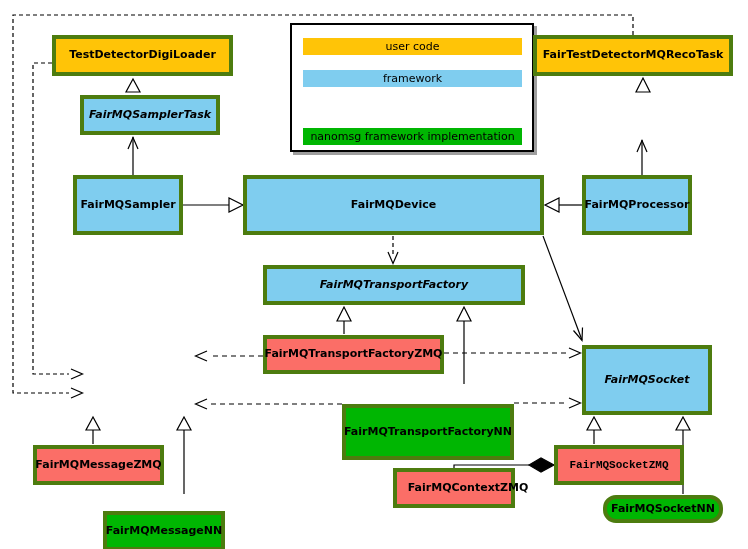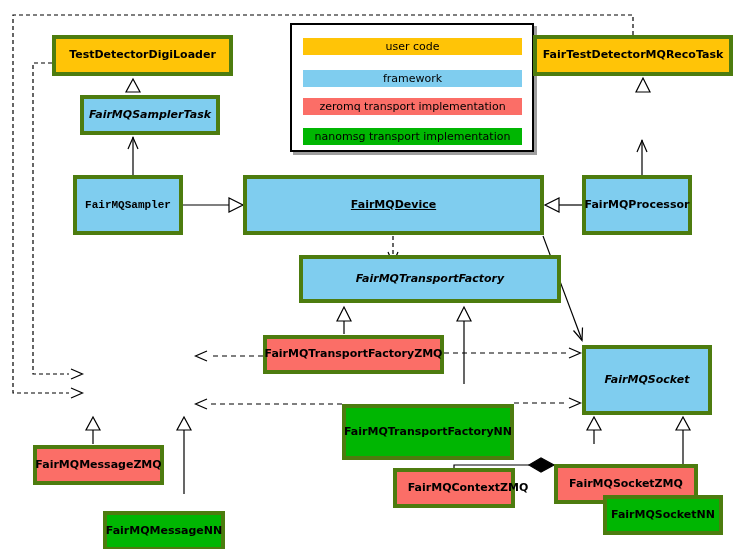--- a/index.html
+++ b/index.html
@@ -17,33 +17,33 @@
   #legend{position:absolute;left:262px;top:23px;width:244px;height:129px;box-sizing:border-box;
           background:#fff;border:2px solid #000;box-shadow:3px 3px 0 #9e9e9e;margin-left:28px;}
   .legend-bar{position:absolute;left:11px;width:219px;height:17px;
               display:flex;align-items:center;justify-content:center;
               font-size:11px;font-weight:normal;color:#000;}
   
   #n-tddl{left:52px;top:35px;width:181px;height:41px;}
   #n-ftdmrt{left:533px;top:35px;width:200px;height:41px;}
   #n-samplertask{left:63px;top:95px;width:140px;height:40px;margin-left:17px;}
   #n-processortask{left:574px;top:95px;width:130px;height:42px;}
-  #n-sampler{left:73px;top:175px;width:110px;height:60px;font-family:Liberation Mono, monospace;}
-  #n-device{left:243px;top:175px;width:301px;height:60px;text-decoration:underline;}
+  #n-sampler{left:73px;top:175px;width:110px;height:60px;}
+  #n-device{left:243px;top:175px;width:301px;height:60px;}
   #n-processor{left:582px;top:175px;width:110px;height:60px;text-align:center;}
-  #n-factory{left:263px;top:255px;width:262px;height:48px;margin-left:36px;}
+  #n-factory{left:263px;top:265px;width:262px;height:40px;}
   #n-factoryzmq{left:263px;top:335px;width:181px;height:39px;}
   #n-factorynn{left:342px;top:404px;width:172px;height:56px;}
   #n-message{left:84px;top:346px;width:109px;height:69px;}
   #n-socket{left:582px;top:345px;width:130px;height:70px;}
   #n-messagezmq{left:33px;top:445px;width:131px;height:40px;}
   #n-messagenn{left:103px;top:495px;width:122px;height:40px;margin-top:16px;}
   #n-contextzmq{left:393px;top:468px;width:122px;height:40px;padding-left:28px;}
-  #n-socketzmq{left:554px;top:464px;width:144px;height:40px;}
-  #n-socketnn{left:603px;top:495px;width:120px;height:40px;}
+  #n-socketzmq{left:554px;top:445px;width:130px;height:40px;font-family:Liberation Mono, monospace;}
+  #n-socketnn{left:603px;top:495px;width:120px;height:28px;border-radius:13px;}
 </style>
 </head>
 <body>
 
 <div id="canvas">
 
   <svg id="wires" width="748" height="549" viewBox="0 0 748 549" fill="none" stroke="#000" stroke-width="1.2">
 
     <g>
       <polygon points="126,92 140,92 133,79" fill="#fff"></polygon>
@@ -149,25 +149,22 @@
     </g>
   </svg>
 
   <div id="legend">
     <div class="legend-bar c-user" style="top:13px">
       <span>user code</span>
     </div>
     <div class="legend-bar c-fw" style="top:45px">
       <span>framework</span>
     </div>
-    <div class="legend-bar c-zmq" style="top:73px">
-      <span>zeromq transport implementation</span>
-    </div>
     <div class="legend-bar c-nn" style="top:103px">
-      <span>nanomsg transport implementation</span>
+      <span>nanomsg framework implementation</span>
     </div>
   </div>
 
   <div class="node c-user" id="n-tddl">
     <span>TestDetectorDigiLoader</span>
   </div>
   <div class="node c-user" id="n-ftdmrt">
     <span>FairTestDetectorMQRecoTask</span>
   </div>
   <div class="node c-fw abstract" id="n-samplertask">

